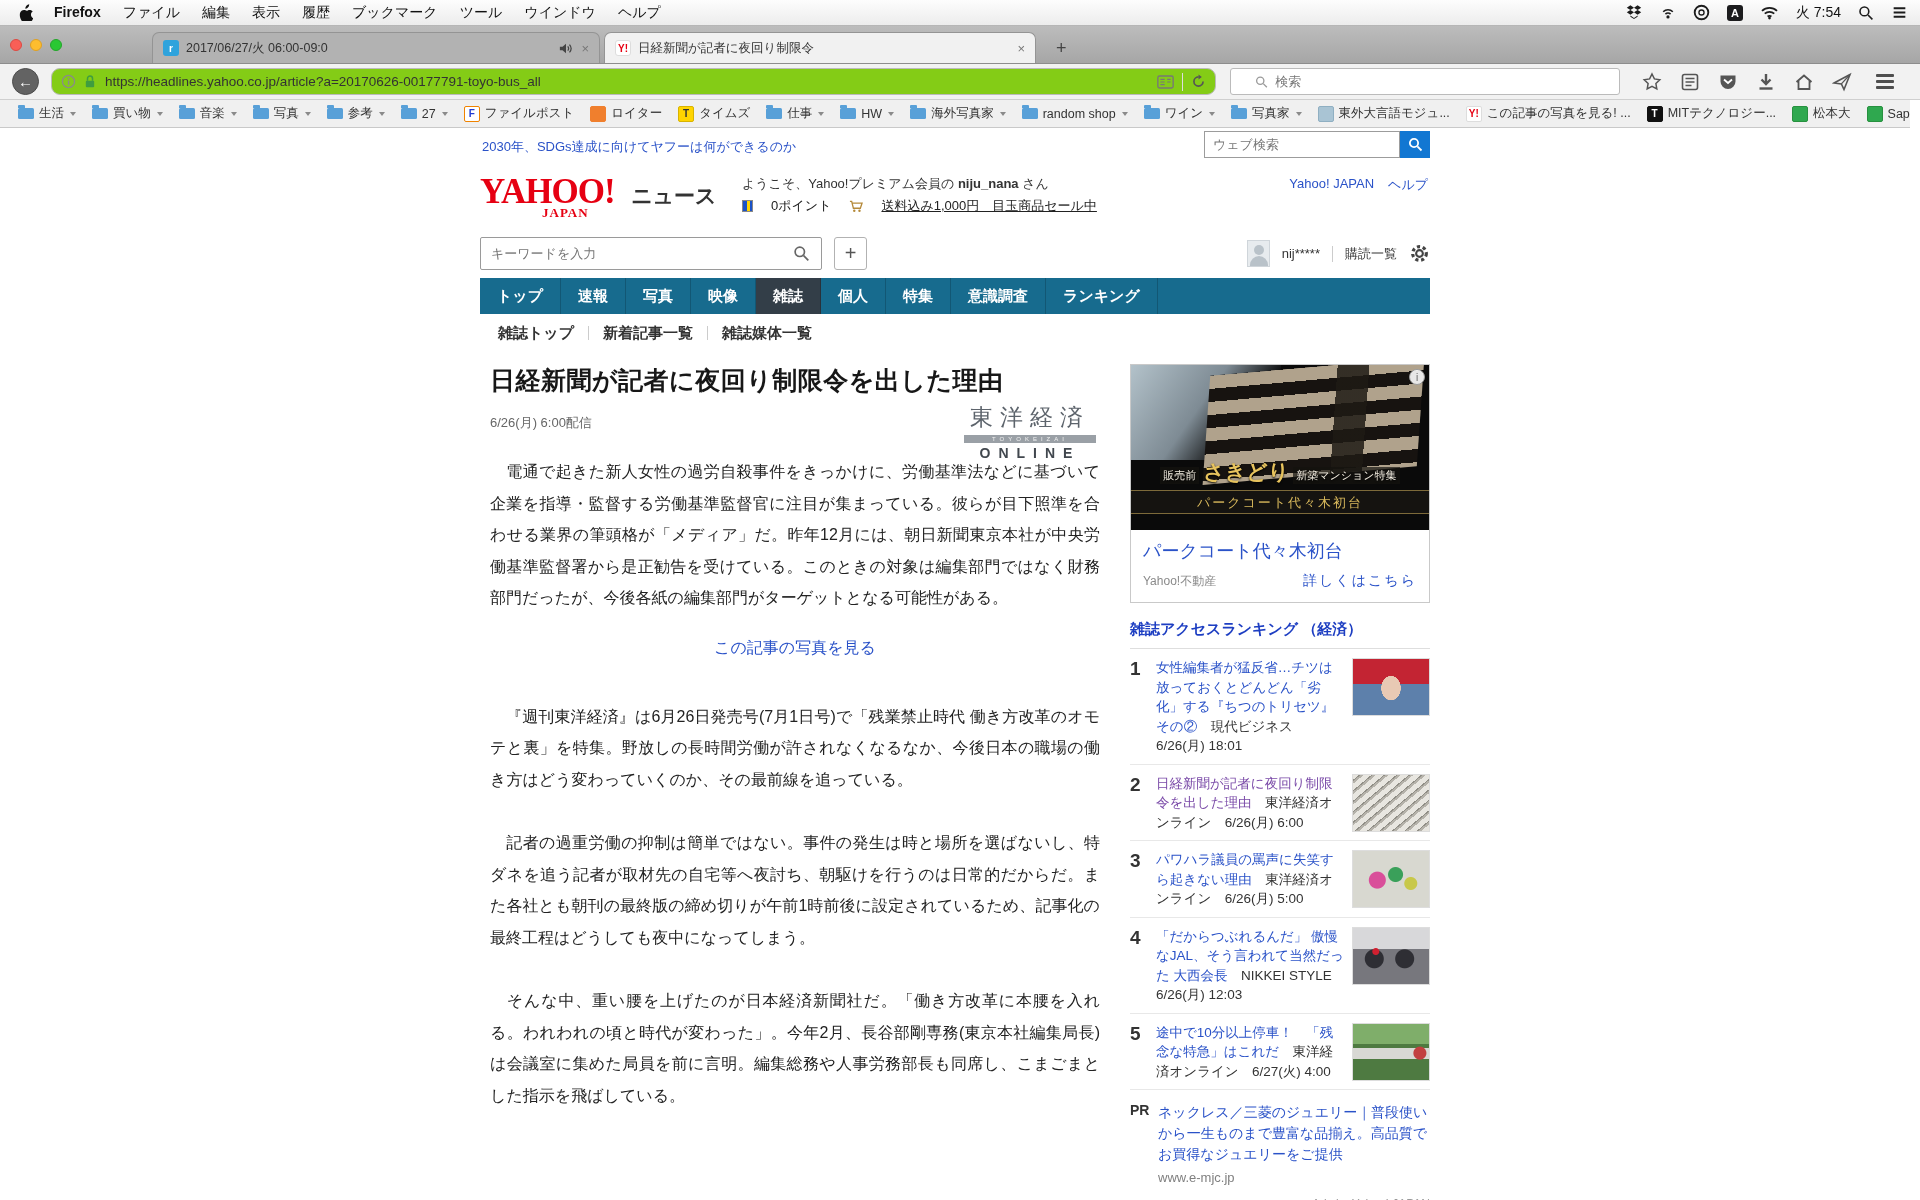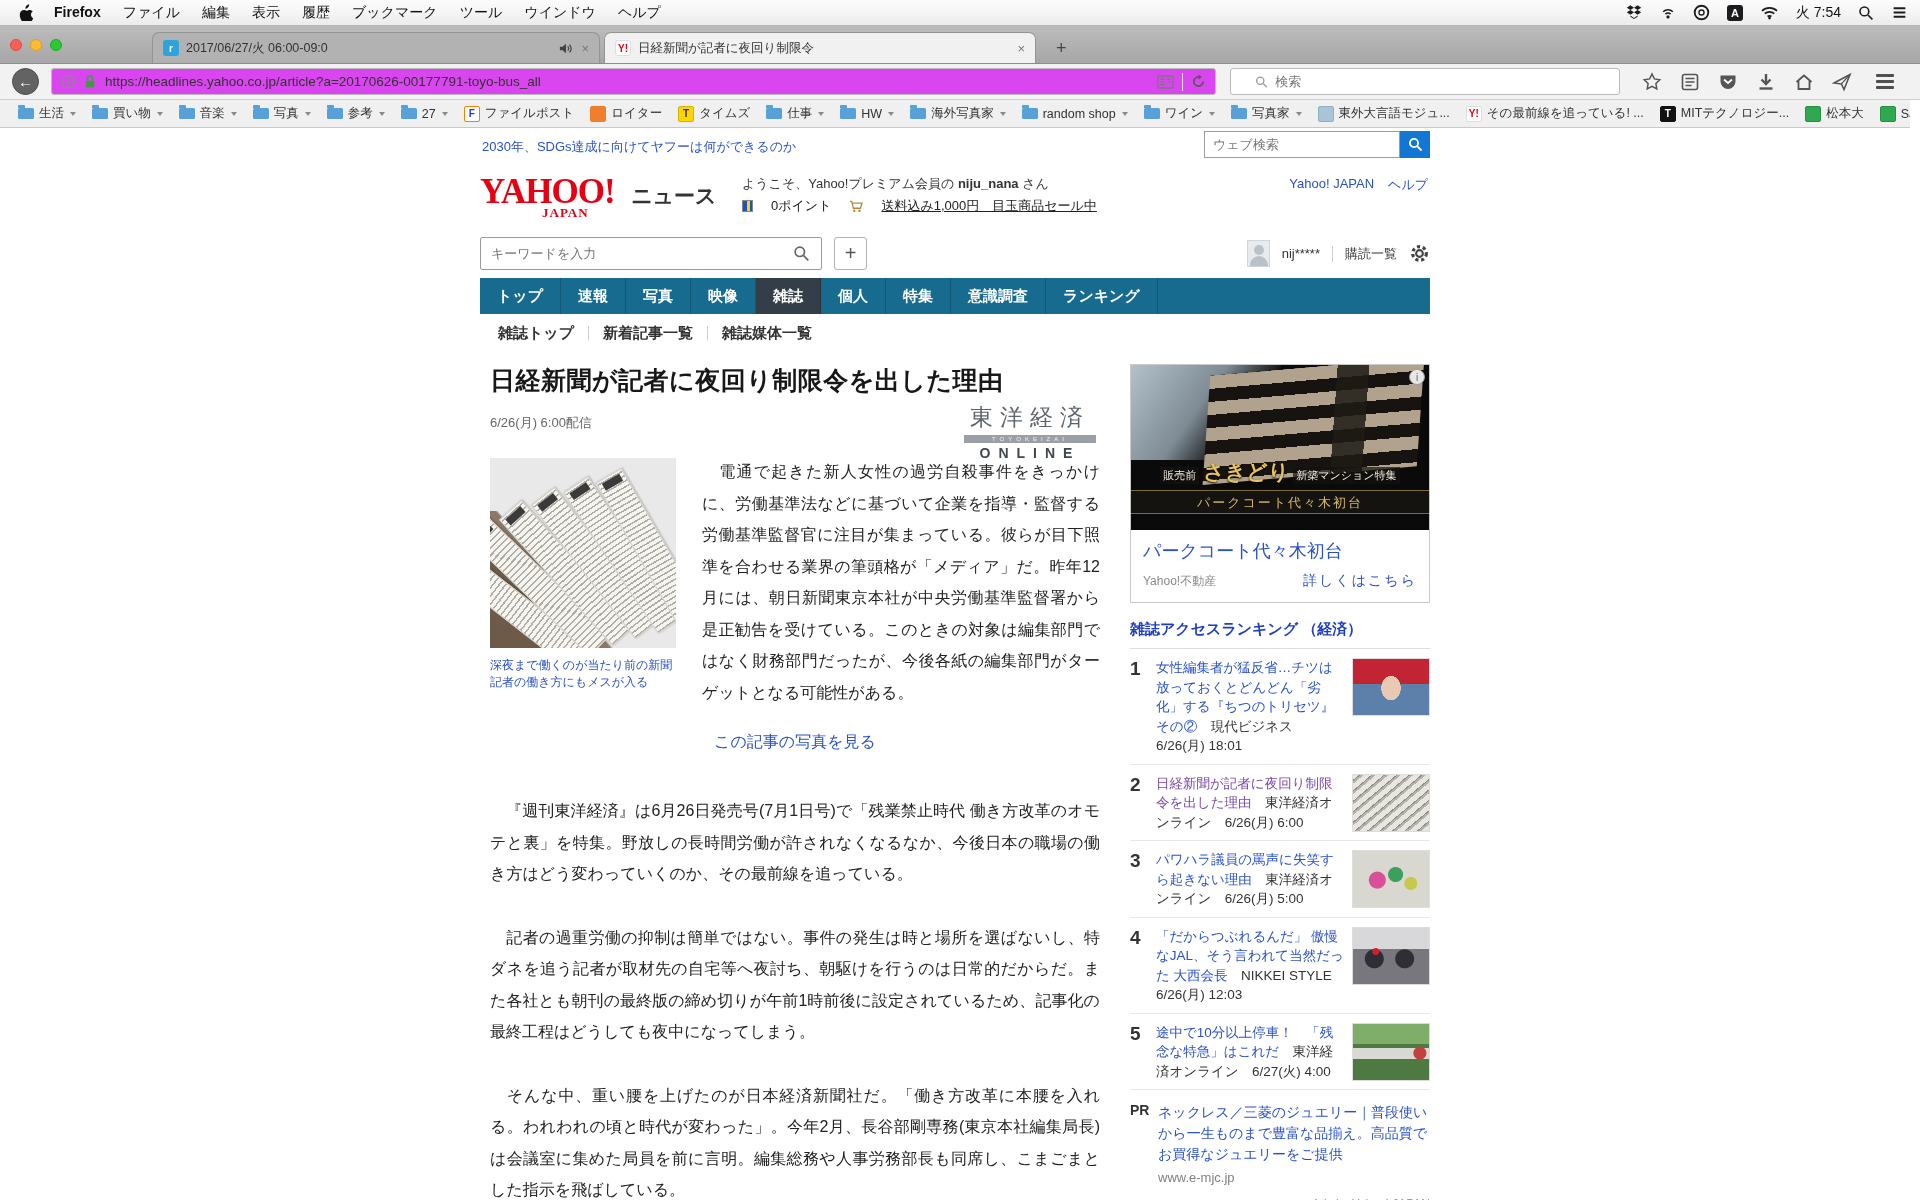--- a/index.html
+++ b/index.html
@@ -39,22 +39,22 @@
   .tab-title { white-space:nowrap; overflow:hidden; flex:1; }
   .tab-close { color:#777; font-size:13px; margin-left:8px; }
   .tab .spk { margin-left:6px; flex:none; }
   .newtab { position:absolute; left:1048px; bottom:4px; font-size:18px; color:#444; padding:0 8px; }
 
   
   .urlbar { position:absolute; top:64px; left:0; right:0; height:36px; background:#f2f2f2;
     border-bottom:1px solid #cfcfcf; display:flex; align-items:center; padding:0 12px; }
   .backbtn { width:27px; height:27px; border-radius:50%; background:#636363; border:1px solid #4c4c4c;
     color:#fff; display:flex; align-items:center; justify-content:center; font-size:15px; flex:none; }
-  .urlfield { margin-left:12px; width:1165px; height:27px; background:#d946ef; border:1px solid #bbb;
-    border-radius:3px; display:flex; align-items:center; padding:0 9px; }
+  .urlfield { margin-left:12px; width:1165px; height:27px; background:#84cc16; border:1px solid #bbb;
+    border-radius:9px; display:flex; align-items:center; padding:0 9px; }
   .urltext { font-size:13.5px; color:#333; margin-left:8px; flex:1; white-space:nowrap; overflow:hidden; }
   .urlfield .divider { width:1px; height:18px; background:#ddd; margin:0 8px; }
   .searchfield { margin-left:14px; width:390px; height:27px; background:#fff; border:1px solid #bbb;
     border-radius:3px; display:flex; align-items:center; padding:0 24px; }
   .searchfield input { border:none; outline:none; font-size:13px; color:#444; width:100%;
     margin-left:7px; font-family:"Liberation Sans",sans-serif; background:transparent; }
   .chrome-icons { display:flex; align-items:center; gap:18px; margin-left:22px; }
   .hamburger { margin-left:24px; display:flex; flex-direction:column; gap:3px; }
   .hamburger div { width:18px; height:3px; background:#4f4f4f; border-radius:1px; }
 
@@ -418,21 +418,21 @@
           <span class="bm-folder"></span>
           <span>写真家</span>
           <span class="bm-caret"></span>
         </span>
         <span class="bm">
           <span class="bm-ico" style="background: rgb(169, 196, 212); color: rgb(255, 255, 255); border: 1px solid rgb(143, 175, 194);"></span>
           <span>東外大言語モジュ...</span>
         </span>
         <span class="bm">
           <span class="bm-ico" style="background: rgb(255, 255, 255); color: rgb(230, 0, 18); border: 1px solid rgb(221, 221, 221);">Y!</span>
-          <span>その最前線を追っている! ...</span>
+          <span>この記事の写真を見る! ...</span>
         </span>
         <span class="bm">
           <span class="bm-ico" style="background: rgb(17, 17, 17); color: rgb(255, 255, 255); border: 1px solid rgb(17, 17, 17);">T</span>
           <span>MITテクノロジー...</span>
         </span>
         <span class="bm">
           <span class="bm-ico" style="background: rgb(47, 168, 79); color: rgb(255, 255, 255); border: 1px solid rgb(39, 145, 63);"></span>
           <span>松本大</span>
         </span>
         <span class="bm">
@@ -533,42 +533,20 @@
       <div class="main">
         <div class="article">
           <h1 class="art-title">日経新聞が記者に夜回り制限令を出した理由</h1>
           <div class="art-date">6/26(月) 6:00配信</div>
           <div class="brand">
             <div class="b1">東洋経済</div>
             <div class="bbar">TOYOKEIZAI</div>
             <div class="b2">ONLINE</div>
           </div>
 
-          <div class="figure">
-            <div class="figbox">
-              <div class="table"></div>
-              <div class="np s1"></div>
-              <div class="np s2">
-                  <i></i>
-                </div>
-              <div class="np s3">
-                  <i></i>
-                </div>
-              <div class="np s4">
-                  <i></i>
-                </div>
-              <div class="np s5">
-                  <i></i>
-                </div>
-              <div class="np s6">
-                  <i></i>
-                </div>
-            </div>
-            <div class="caption">深夜まで働くのが当たり前の新聞記者の働き方にもメスが入る</div>
-          </div>
 
           <p class="p1">　電通で起きた新人女性の過労自殺事件をきっかけに、労働基準法などに基づいて企業を指導・監督する労働基準監督官に注目が集まっている。彼らが目下照準を合わせる業界の筆頭格が「メディア」だ。昨年12月には、朝日新聞東京本社が中央労働基準監督署から是正勧告を受けている。このときの対象は編集部門ではなく財務部門だったが、今後各紙の編集部門がターゲットとなる可能性がある。</p>
 
           <div class="photos-link">
             <a>この記事の写真を見る</a>
           </div>
 
           <p class="para first">　『週刊東洋経済』は6月26日発売号(7月1日号)で「残業禁止時代 働き方改革のオモテと裏」を特集。野放しの長時間労働が許されなくなるなか、今後日本の職場の働き方はどう変わっていくのか、その最前線を追っている。</p>
           <p class="para">　記者の過重労働の抑制は簡単ではない。事件の発生は時と場所を選ばないし、特ダネを追う記者が取材先の自宅等へ夜討ち、朝駆けを行うのは日常的だからだ。また各社とも朝刊の最終版の締め切りが午前1時前後に設定されているため、記事化の最終工程はどうしても夜中になってしまう。</p>
           <p class="para">　そんな中、重い腰を上げたのが日本経済新聞社だ。「働き方改革に本腰を入れる。われわれの頃と時代が変わった」。今年2月、長谷部剛専務(東京本社編集局長)は会議室に集めた局員を前に言明。編集総務や人事労務部長も同席し、こまごまとした指示を飛ばしている。</p>

